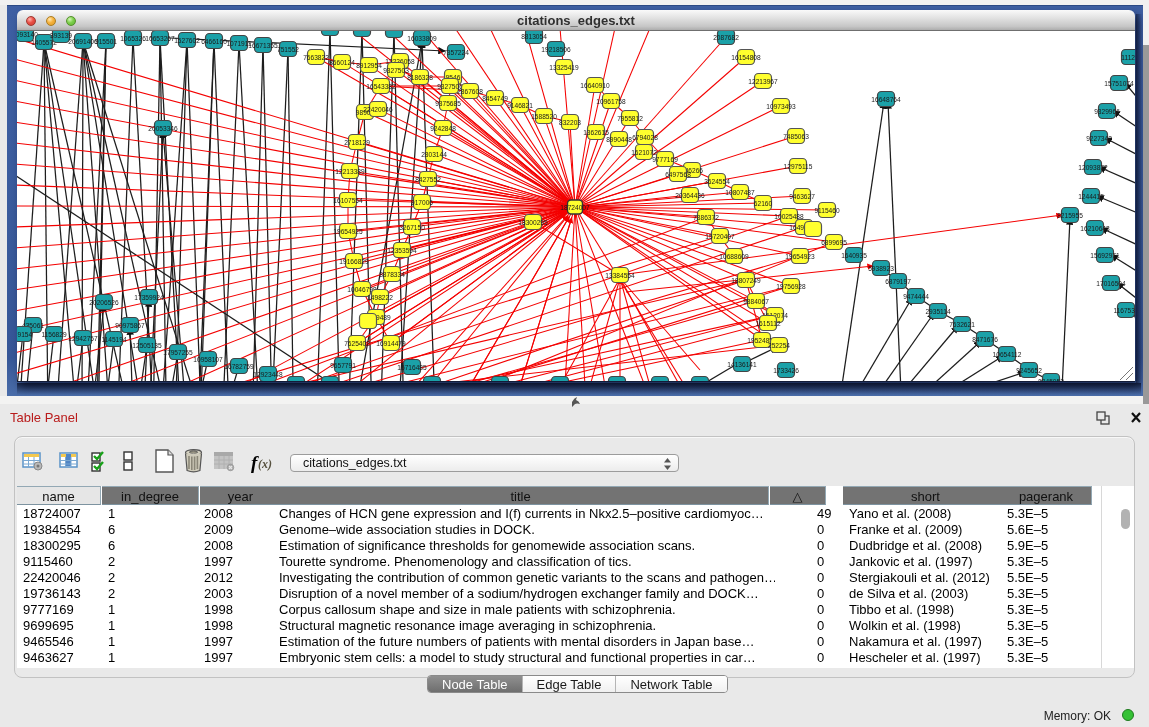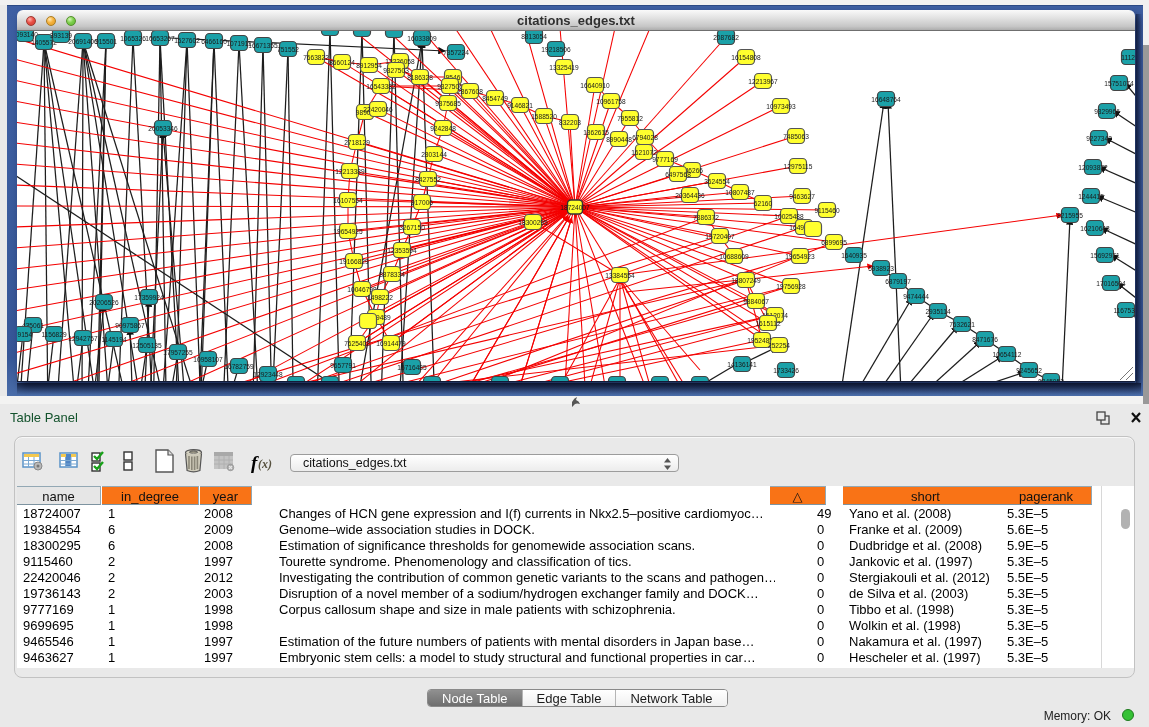--- a/index.html
+++ b/index.html
@@ -13,38 +13,38 @@
 .tl{position:absolute;top:5.5px;width:10px;height:10px;border-radius:50%}
 .tl.r{left:9px;background:radial-gradient(circle at 35% 30%,#ffb3ad,#ea5046 45%,#c63b32);border:1px solid #a03830}
 .tl.y{left:29px;background:radial-gradient(circle at 35% 30%,#ffe9b3,#f6b13b 45%,#d99b28);border:1px solid #ad7d20}
 .tl.g{left:49px;background:radial-gradient(circle at 35% 30%,#d3f5b8,#7ed04c 45%,#5bb336);border:1px solid #55902c}
 .canvas{position:absolute;left:0;top:21px;width:1118px;height:351px;background:#fff;overflow:hidden;border-bottom:1px solid #131c38}
 .winshadow{position:absolute;left:17px;top:383px;width:1124px;height:12px;background:linear-gradient(rgba(2,6,24,.68),rgba(2,6,24,0))}
 .winrshadow{position:absolute;left:1136px;top:14px;width:6px;height:369px;background:linear-gradient(to right,rgba(2,6,24,.45),rgba(2,6,24,0))}
 .gap{position:absolute;left:0;top:396px;width:1143px;height:8px;background:#f3f3f2}
 .cursor{position:absolute;left:571px;top:394px;width:10px;height:11px;z-index:5}
 .tpanel{position:absolute;left:0;top:404px;width:1149px;height:323px;background:#e9e9e9}
-.tptitle{position:absolute;left:10px;top:6px;font-size:13px;color:#14532d}
+.tptitle{position:absolute;left:10px;top:6px;font-size:13px;color:#b91c1c}
 .tpicons{position:absolute;left:1096px;top:7px}
 .panel{position:absolute;left:14px;top:32px;width:1121px;height:242px;background:#e9e9e9;border:1px solid #c2c2c2;border-radius:8px;box-shadow:inset 0 1px 0 #f8f8f8}
 .toolbar{position:absolute;left:0;top:0;width:100%;height:49px}
 .combo{position:absolute;left:275px;top:17px;width:389px;height:18px;background:linear-gradient(#fff,#ececec);border:1px solid #9c9c9c;border-radius:4px;font-size:12.5px;color:#111;line-height:16px;padding-left:12px}
 .udv{position:absolute;right:6px;top:2px}
 .tablewrap{position:absolute;left:2px;top:49px;width:1117px;height:182px;background:#fff}
 .thead{position:absolute;left:0;top:0;height:20px;width:1117px;font-size:13px;color:#111}
-.thead div{position:absolute;top:0;height:19px;line-height:19px;text-align:center;background:#f97316;border-right:1px solid #93a8b4;border-top:1px solid #93a8b4;border-bottom:1px solid #7d93a0;overflow:hidden}
+.thead div{position:absolute;top:0;height:19px;line-height:19px;text-align:center;background:#737373;border-right:1px solid #93a8b4;border-top:1px solid #93a8b4;border-bottom:1px solid #7d93a0;overflow:hidden}
 .tbody{position:absolute;left:0;top:20px;width:1117px;font-size:13px;color:#000}
 .tr{position:relative;height:16px;line-height:15px;white-space:nowrap}
 .tr div{position:absolute;top:0;height:16px;overflow:hidden}
 .c0{left:6px;width:92px}.c1{left:91px;width:100px}.c2{left:187px;width:80px}
 .c3{left:262px;width:496px}.c4{left:800px;width:80px}.c5{left:832px;width:156px}
 .c6{left:990px;width:100px}
 .sb{position:absolute;left:1104px;top:23px;width:9px;height:20px;border-radius:5px;background:#b2b2b2}
 .vline{position:absolute;left:1086px;top:49px;width:1px;height:182px;background:#d8d8d8}
-.tabs{position:absolute;left:427px;top:285px;height:18px;display:flex;border:1px solid #8a8a8a;border-radius:4px;overflow:hidden;background:#fff;font-size:13px;line-height:17px;text-align:center}
+.tabs{position:absolute;left:427px;top:271px;height:18px;display:flex;border:1px solid #8a8a8a;border-radius:4px;overflow:hidden;background:#fff;font-size:13px;line-height:17px;text-align:center}
 .tabs .seg{padding:0 14px;color:#1a1a1a;background:linear-gradient(#fff,#f0f0f0)}
 .tabs .seg.on{background:linear-gradient(#909090,#6e6e6e);color:#fff}
 .tabs .seg+.seg{border-left:1px solid #b5b5b5}
 .mem{position:absolute;right:38px;top:305px;font-size:12px;color:#222}
 .dot{position:absolute;right:15px;top:305px;width:12px;height:12px;border-radius:50%;background:#35c135;border:1px solid #1f7a1f}
 </style></head>
 <body>
 <div class="topstrip"></div>
 <div class="mdi"></div>
 <div class="win">
@@ -687,21 +687,22 @@
         </svg>
       <div class="combo">citations_edges.txt<svg class="udv" width="9" height="14" viewBox="0 0 9 14">
             <path d="M4.5 1 L8 5.5 L1 5.5 z" fill="#555"></path>
             <path d="M4.5 13 L8 8.5 L1 8.5 z" fill="#555"></path>
           </svg></div>
     </div>
     <div class="tablewrap">
       <div class="thead">
         <div style="left:0;width:84px;background:#e6e6e6">name</div>
         <div style="left:85px;width:97px">in_degree</div>
-        <div style="left:183px;width:52px">year</div>
+        <div style="left:183px;width:82px">year</div>
+        <div style="left:256px;width:496px">title</div>
         <div style="left:753px;width:56px">△ out_de…</div>
         <div style="left:826px;width:166px">short</div>
         <div style="left:984px;width:91px">pagerank</div>
       </div>
       <div class="tbody">
           <div class="tr">
             <div class="c0">18724007</div>
             <div class="c1">1</div>
             <div class="c2">2008</div>
             <div class="c3">Changes of HCN gene expression and I(f) currents in Nkx2.5–positive cardiomyoc…</div>
@@ -760,20 +761,21 @@
             <div class="c2">1998</div>
             <div class="c3">Corpus callosum shape and size in male patients with schizophrenia.</div>
             <div class="c4">0</div>
             <div class="c5">Tibbo et al. (1998)</div>
             <div class="c6">5.3E–5</div>
           </div>
           <div class="tr">
             <div class="c0">9699695</div>
             <div class="c1">1</div>
             <div class="c2">1998</div>
+            <div class="c3">Structural magnetic resonance image averaging in schizophrenia.</div>
             <div class="c4">0</div>
             <div class="c5">Wolkin et al. (1998)</div>
             <div class="c6">5.3E–5</div>
           </div>
           <div class="tr">
             <div class="c0">9465546</div>
             <div class="c1">1</div>
             <div class="c2">1997</div>
             <div class="c3">Estimation of the future numbers of patients with mental disorders in Japan base…</div>
             <div class="c4">0</div>

